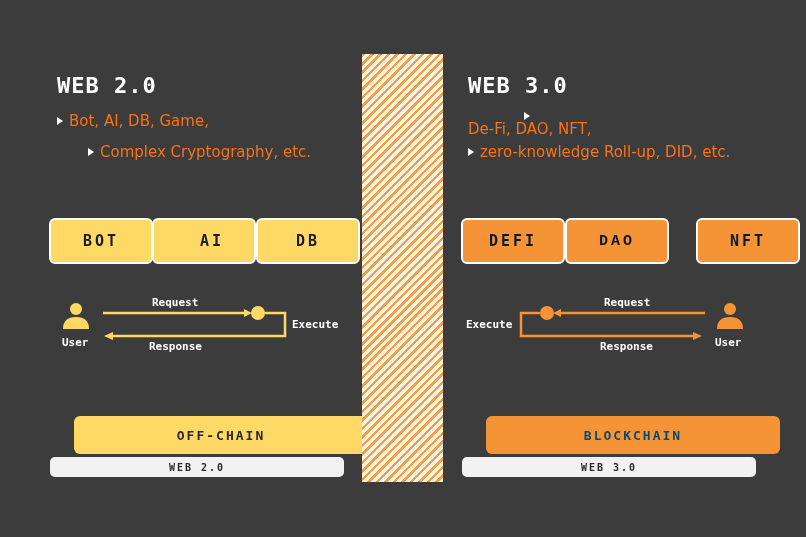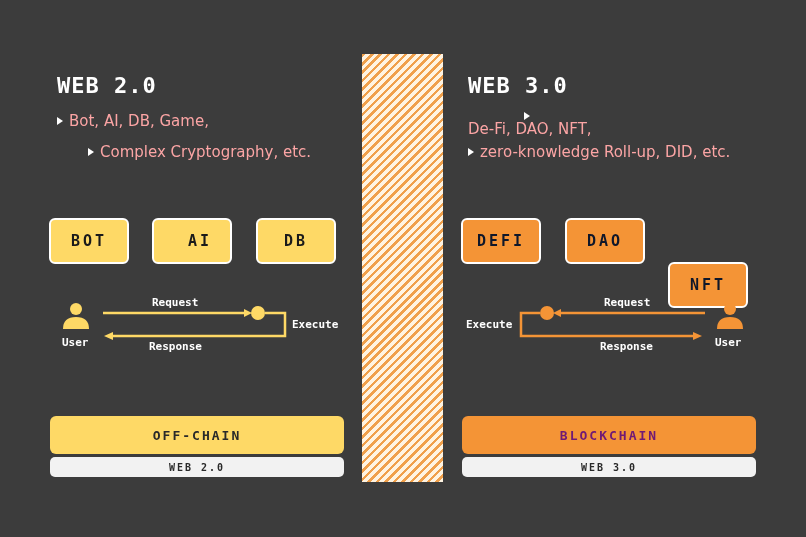--- a/index.html
+++ b/index.html
@@ -1,25 +1,25 @@
 <!DOCTYPE html>
 <html><head>
 <meta charset="utf-8">
 <style>
   html,body{margin:0;padding:0;}
   body{width:806px;height:537px;background:#3c3c3c;position:relative;overflow:hidden;font-family:"DejaVu Sans",sans-serif;color:#fff;}
   .abs{position:absolute;}
   .title{font-family:"DejaVu Sans Mono",monospace;font-weight:bold;font-size:22px;letter-spacing:1px;color:#fff;}
-  .bullet{font-family:"DejaVu Sans",sans-serif;font-size:15px;color:#fca5a5;display:flex;align-items:center;}
+  .bullet{font-family:"DejaVu Sans",sans-serif;font-size:15px;color:#f97316;display:flex;align-items:center;}
   .bullet .tri{display:inline-block;width:0;height:0;border-top:4px solid transparent;border-bottom:4px solid transparent;border-left:6px solid #fff;margin-right:6px;}
-  .chip{position:absolute;top:218px;width:80px;height:46px;border:2px solid #fff;border-radius:6px;display:flex;align-items:center;justify-content:center;font-family:"DejaVu Sans Mono",monospace;font-weight:bold;font-size:15px;letter-spacing:3px;box-sizing:border-box;}
+  .chip{position:absolute;top:218px;width:104px;height:46px;border:2px solid #fff;border-radius:6px;display:flex;align-items:center;justify-content:center;font-family:"DejaVu Sans Mono",monospace;font-weight:bold;font-size:15px;letter-spacing:3px;box-sizing:border-box;}
   .chip.y{background:#fed966;color:#1a1a1a;}
   .chip.o{background:#f49436;color:#0f172a;}
   .lbl{position:absolute;font-family:"DejaVu Sans Mono",monospace;font-weight:bold;font-size:11px;color:#fff;}
-  .bar{position:absolute;height:38px;border-radius:6px;display:flex;align-items:center;justify-content:center;font-family:"DejaVu Sans Mono",monospace;font-weight:bold;font-size:13px;letter-spacing:2px;}
+  .bar{position:absolute;height:38px;border-radius:6px;display:flex;align-items:center;justify-content:center;font-family:"DejaVu Sans Mono",monospace;font-weight:bold;font-size:13px;letter-spacing:2px;margin-left:24px;}
   .sub{position:absolute;height:20px;border-radius:5px;background:#f2f2f2;color:#2a2a2a;display:flex;align-items:center;justify-content:center;font-family:"DejaVu Sans Mono",monospace;font-size:10px;font-weight:bold;letter-spacing:2px;}
   .hatch{position:absolute;left:362px;top:54px;width:81px;height:428px;background:repeating-linear-gradient(135deg,#f0a04b 0px,#f0a04b 2.5px,#fff4e2 2.5px,#fff4e2 6px);}
 </style>
 </head>
 <body>
 
 <div>
   <div class="abs title" style="left:57px;top:73px;">WEB 2.0</div>
   <div class="abs bullet" style="left:57px;top:112px;">
       <span class="tri"></span>
@@ -61,34 +61,34 @@
   <div class="abs bullet" style="left:468px;top:112px;flex-direction:column;">
       <span class="tri"></span>
       <span>De-Fi, DAO, NFT,</span>
     </div>
   <div class="abs bullet" style="left:468px;top:143px;">
       <span class="tri"></span>
       <span>zero-knowledge Roll-up, DID, etc.</span>
     </div>
 
   <div class="chip o" style="left:461px;">DEFI</div>
-  <div class="chip o" style="left:565px;">DAO</div>
-  <div class="chip o" style="left:668px;margin-top:44px;">NFT</div>
+  <div class="chip o" style="left:565px;font-family:Liberation Mono, monospace;">DAO</div>
+  <div class="chip o" style="left:696px;">NFT</div>
 
   <svg class="abs" style="left:403px;top:0;" width="403" height="400">
     <g fill="#f49436">
       <circle cx="327" cy="309" r="6"></circle>
       <path d="M314 329 q0 -12 13 -12 q13 0 13 12 z"></path>
     </g>
     <line x1="302" y1="313" x2="154" y2="313" stroke="#f49436" stroke-width="2.5"></line>
     <polygon points="150,313 158,309 158,317" fill="#f49436"></polygon>
     <circle cx="144" cy="313" r="7" fill="#f49436"></circle>
     <polyline points="137,313 118,313 118,336 290,336" fill="none" stroke="#f49436" stroke-width="2.5"></polyline>
     <polygon points="299,336 290,332 290,340" fill="#f49436"></polygon>
   </svg>
   <div class="lbl" style="left:715px;top:336px;">User</div>
   <div class="lbl" style="left:604px;top:296px;">Request</div>
   <div class="lbl" style="left:466px;top:318px;">Execute</div>
   <div class="lbl" style="left:600px;top:340px;">Response</div>
 
-  <div class="bar" style="left:462px;top:416px;width:294px;background:#f49436;color:#701a75;text-align:center;">BLOCKCHAIN</div>
+  <div class="bar" style="left:462px;top:416px;width:294px;background:#f49436;color:#0c4a6e;text-align:center;">BLOCKCHAIN</div>
   <div class="sub" style="left:462px;top:457px;width:294px;">WEB 3.0</div>
 </div>
 
 </body></html>

